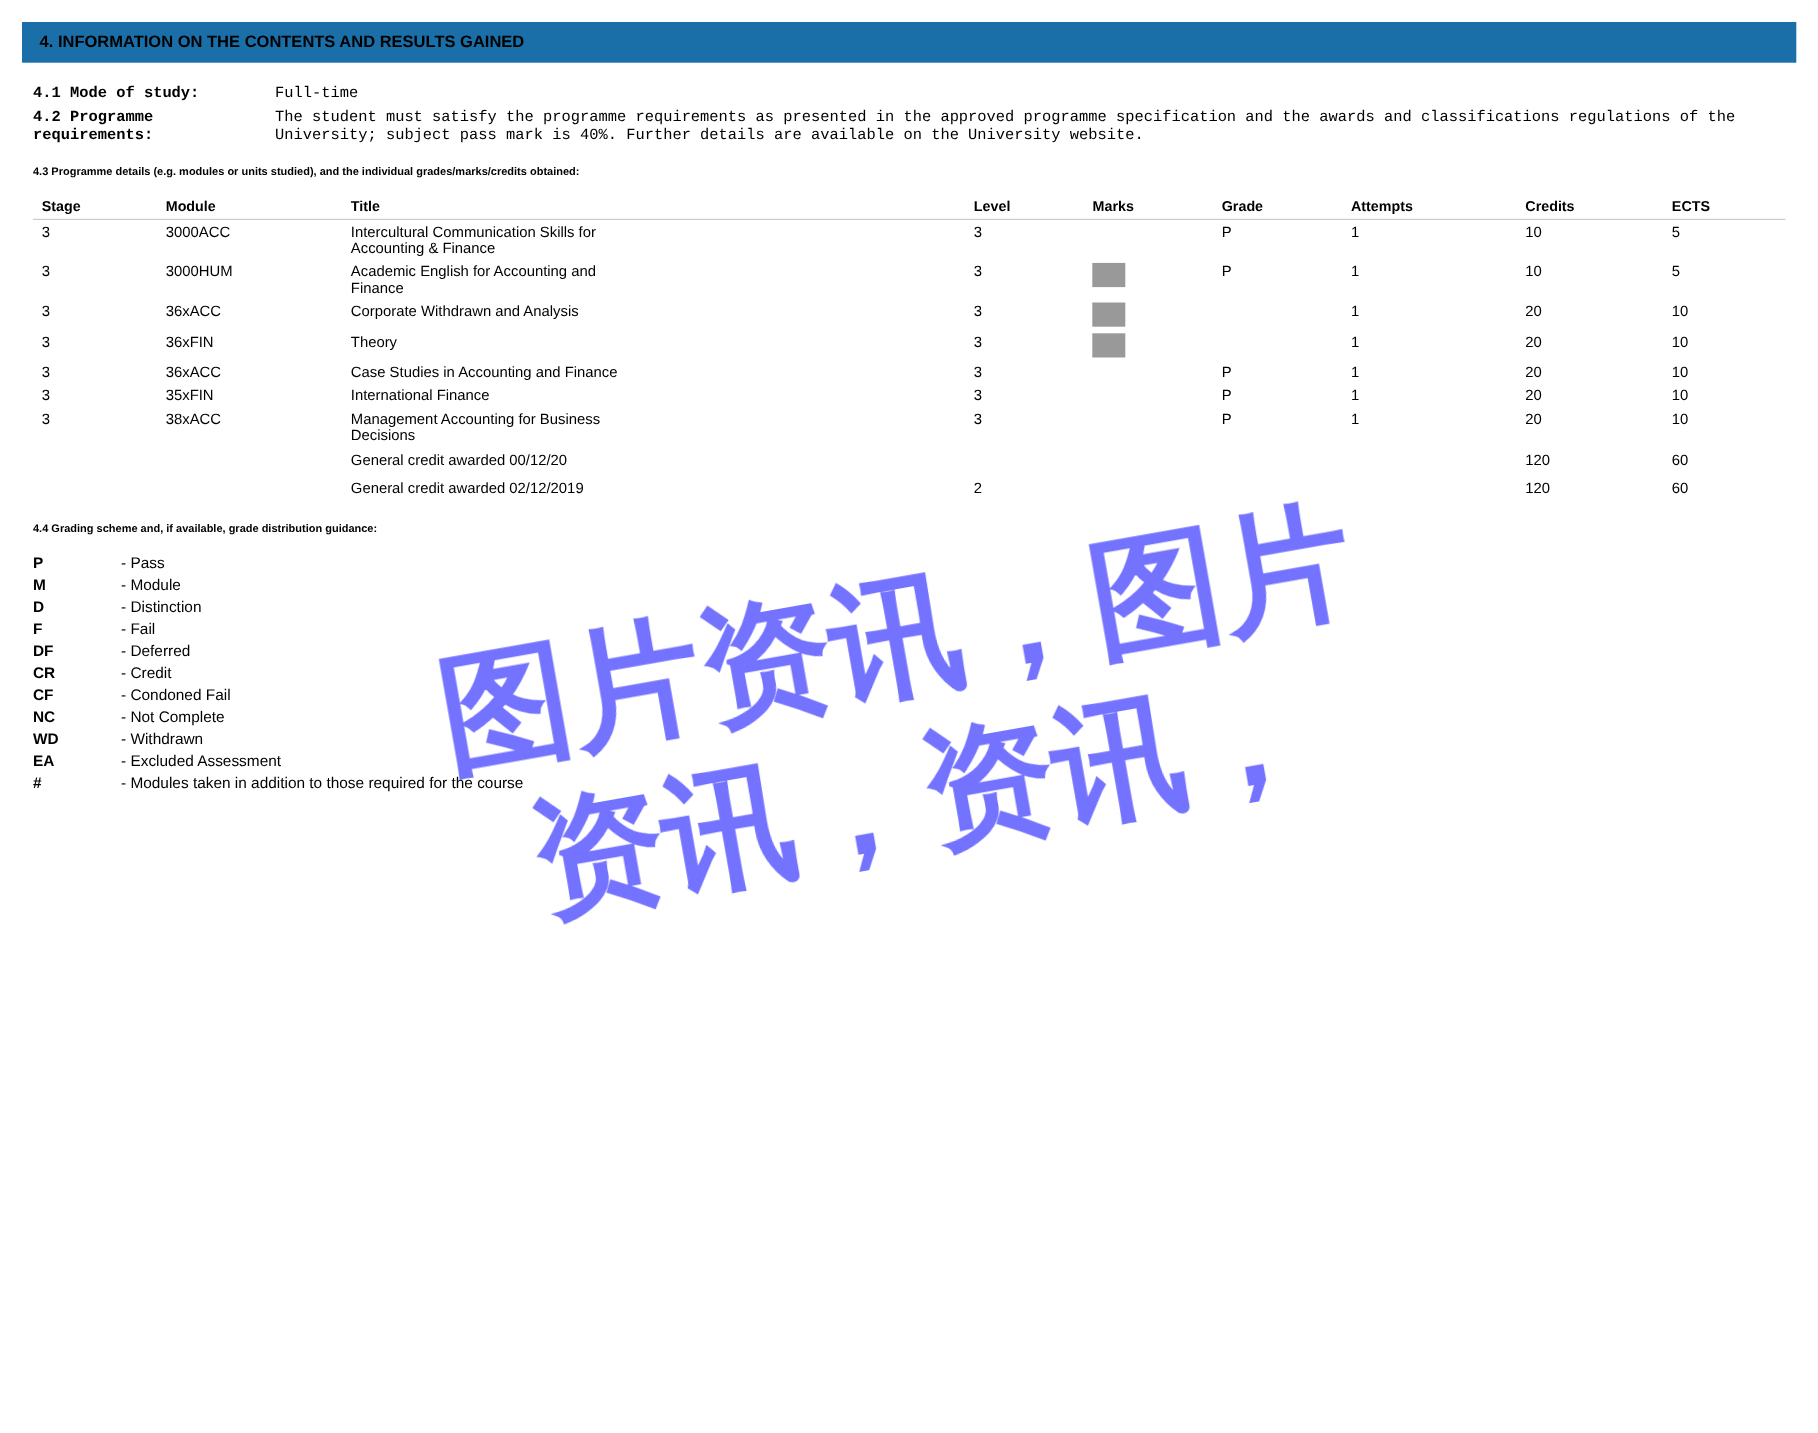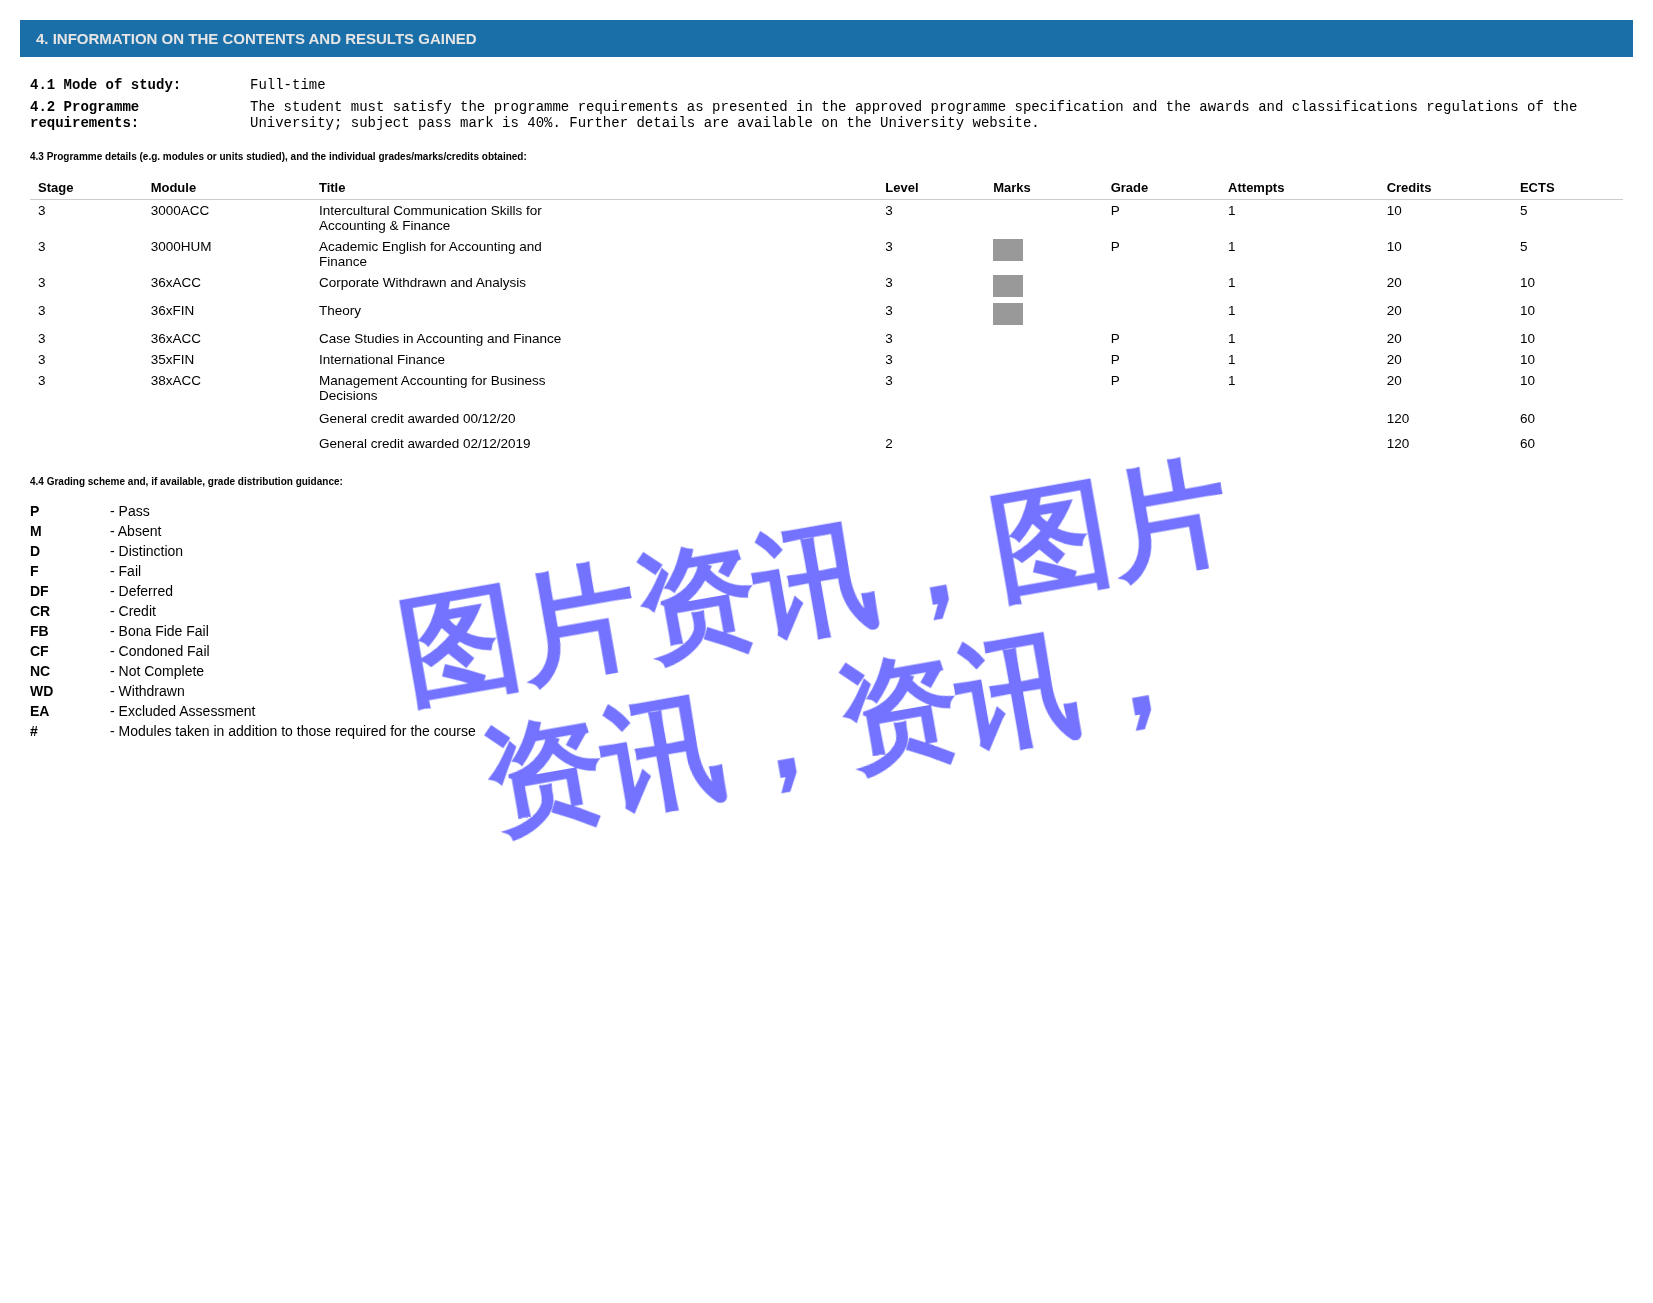--- a/index.html
+++ b/index.html
@@ -7,21 +7,21 @@
       font-family: Arial, sans-serif;
       font-size: 14px;
       background: #fff;
       color: #000;
       padding: 20px;
       max-width: 1653px;
     }
 
     .section-header {
       background: #1a6fa8;
-      color: #e5e5e5;
+      color: #000000;
       font-weight: bold;
       font-size: 15px;
       padding: 10px 16px;
       margin-bottom: 20px;
     }
 
     .info-block {
       margin-bottom: 18px;
       padding: 0 10px;
     }
@@ -283,41 +283,37 @@
   <div class="grading-title">4.4 Grading scheme and, if available, grade distribution guidance:</div>
 
   <table class="grading-table">
     <tbody>
       <tr>
         <td>P</td>
         <td>- Pass</td>
       </tr>
       <tr>
         <td>M</td>
-        <td>- Absent</td>
+        <td>- Module</td>
       </tr>
       <tr>
         <td>D</td>
         <td>- Distinction</td>
       </tr>
       <tr>
         <td>F</td>
         <td>- Fail</td>
       </tr>
       <tr>
         <td>DF</td>
         <td>- Deferred</td>
       </tr>
       <tr>
         <td>CR</td>
         <td>- Credit</td>
-      </tr>
-      <tr>
-        <td>FB</td>
-        <td>- Bona Fide Fail</td>
       </tr>
       <tr>
         <td>CF</td>
         <td>- Condoned Fail</td>
       </tr>
       <tr>
         <td>NC</td>
         <td>- Not Complete</td>
       </tr>
       <tr>

